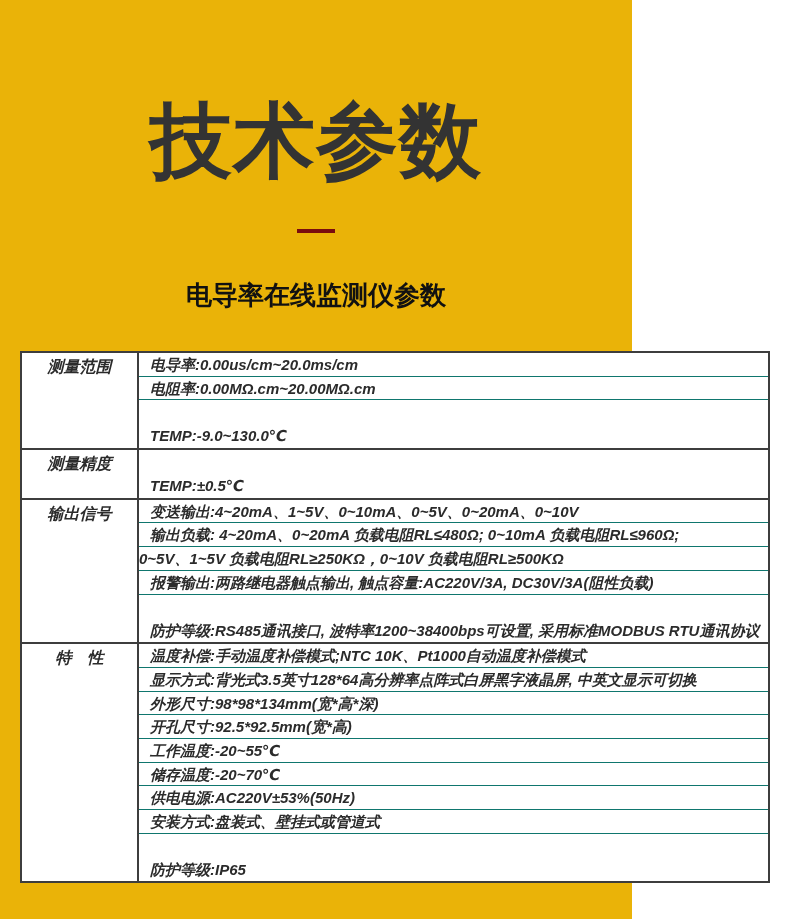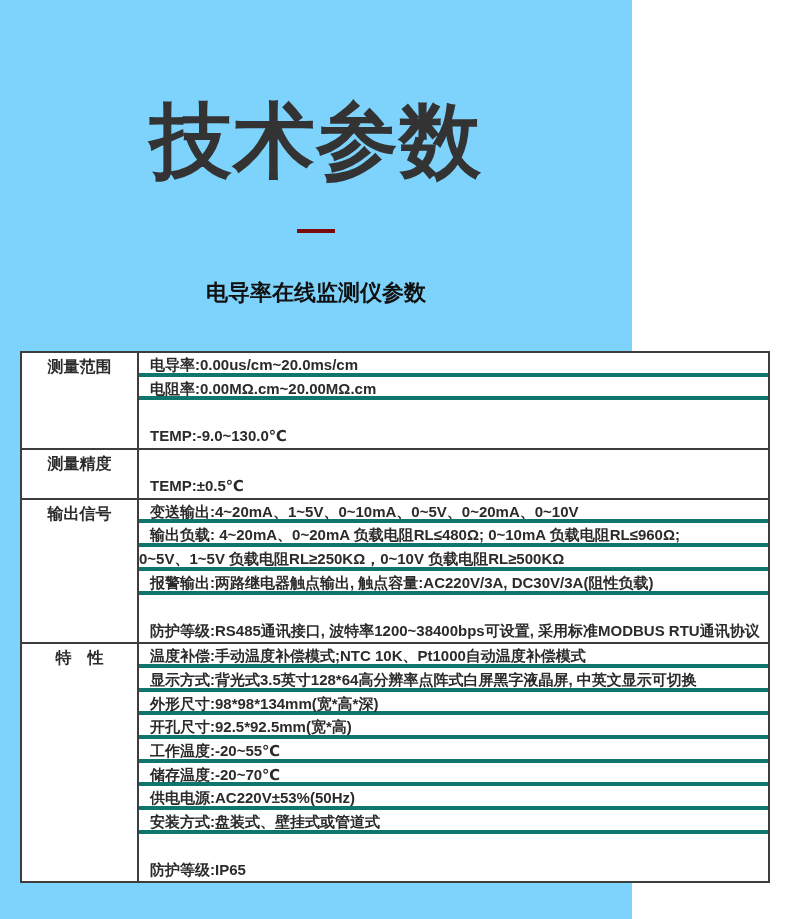--- a/index.html
+++ b/index.html
@@ -9,21 +9,21 @@
     width: 790px;
     height: 919px;
     font-family: "Liberation Sans", "DejaVu Sans", sans-serif;
     color: #2b2b2b;
     overflow: hidden;
   }
   .page {
     width: 632px;
     height: 919px;
     position: relative;
-    background: #7dd3fc;
+    background: #eab308;
   }
   .page-title {
     margin: 0;
     padding-top: 100px;
     text-align: center;
     font-size: 82px;
     line-height: 1.0;
     font-weight: 900;
     color: #333333;
     letter-spacing: 1px;
@@ -31,36 +31,37 @@
   .accent-dash {
     width: 38px;
     height: 4px;
     background: #7a0c0e;
     margin: 47px auto 0 auto;
   }
   .subtitle {
     margin: 0;
     padding-top: 48px;
     text-align: center;
-    font-size: 22px;
+    font-size: 26px;
     line-height: 1.1;
     font-weight: 700;
     color: #111111;
   }
   .spec-table {
     position: absolute;
     left: 20px;
     top: 351px;
     width: 746px;
     border: 2px solid #3d3d3d;
     background: #ffffff;
   }
   .spec-section {
     display: flex;
     border-bottom: 2px solid #3d3d3d;
+    font-style: italic;
   }
   .spec-section:last-child {
     border-bottom: none;
   }
   .section-label {
     flex: 0 0 115px;
     width: 115px;
     text-align: center;
     font-size: 16px;
     font-weight: 700;
@@ -74,21 +75,21 @@
     min-width: 0;
   }
   .spec-row {
     box-sizing: border-box;
     height: 23.7px;
     line-height: 23px;
     padding-left: 11px;
     font-size: 15px;
     font-weight: 700;
     color: #2b2b2b;
-    border-bottom: 4px solid #0f766e;
+    border-bottom: 1px solid #0f766e;
     white-space: nowrap;
     overflow: visible;
   }
   .spec-row:last-child {
     border-bottom: none;
     margin-top: 24px;
   }
   .spec-row.center {
     padding-left: 0;
   }

